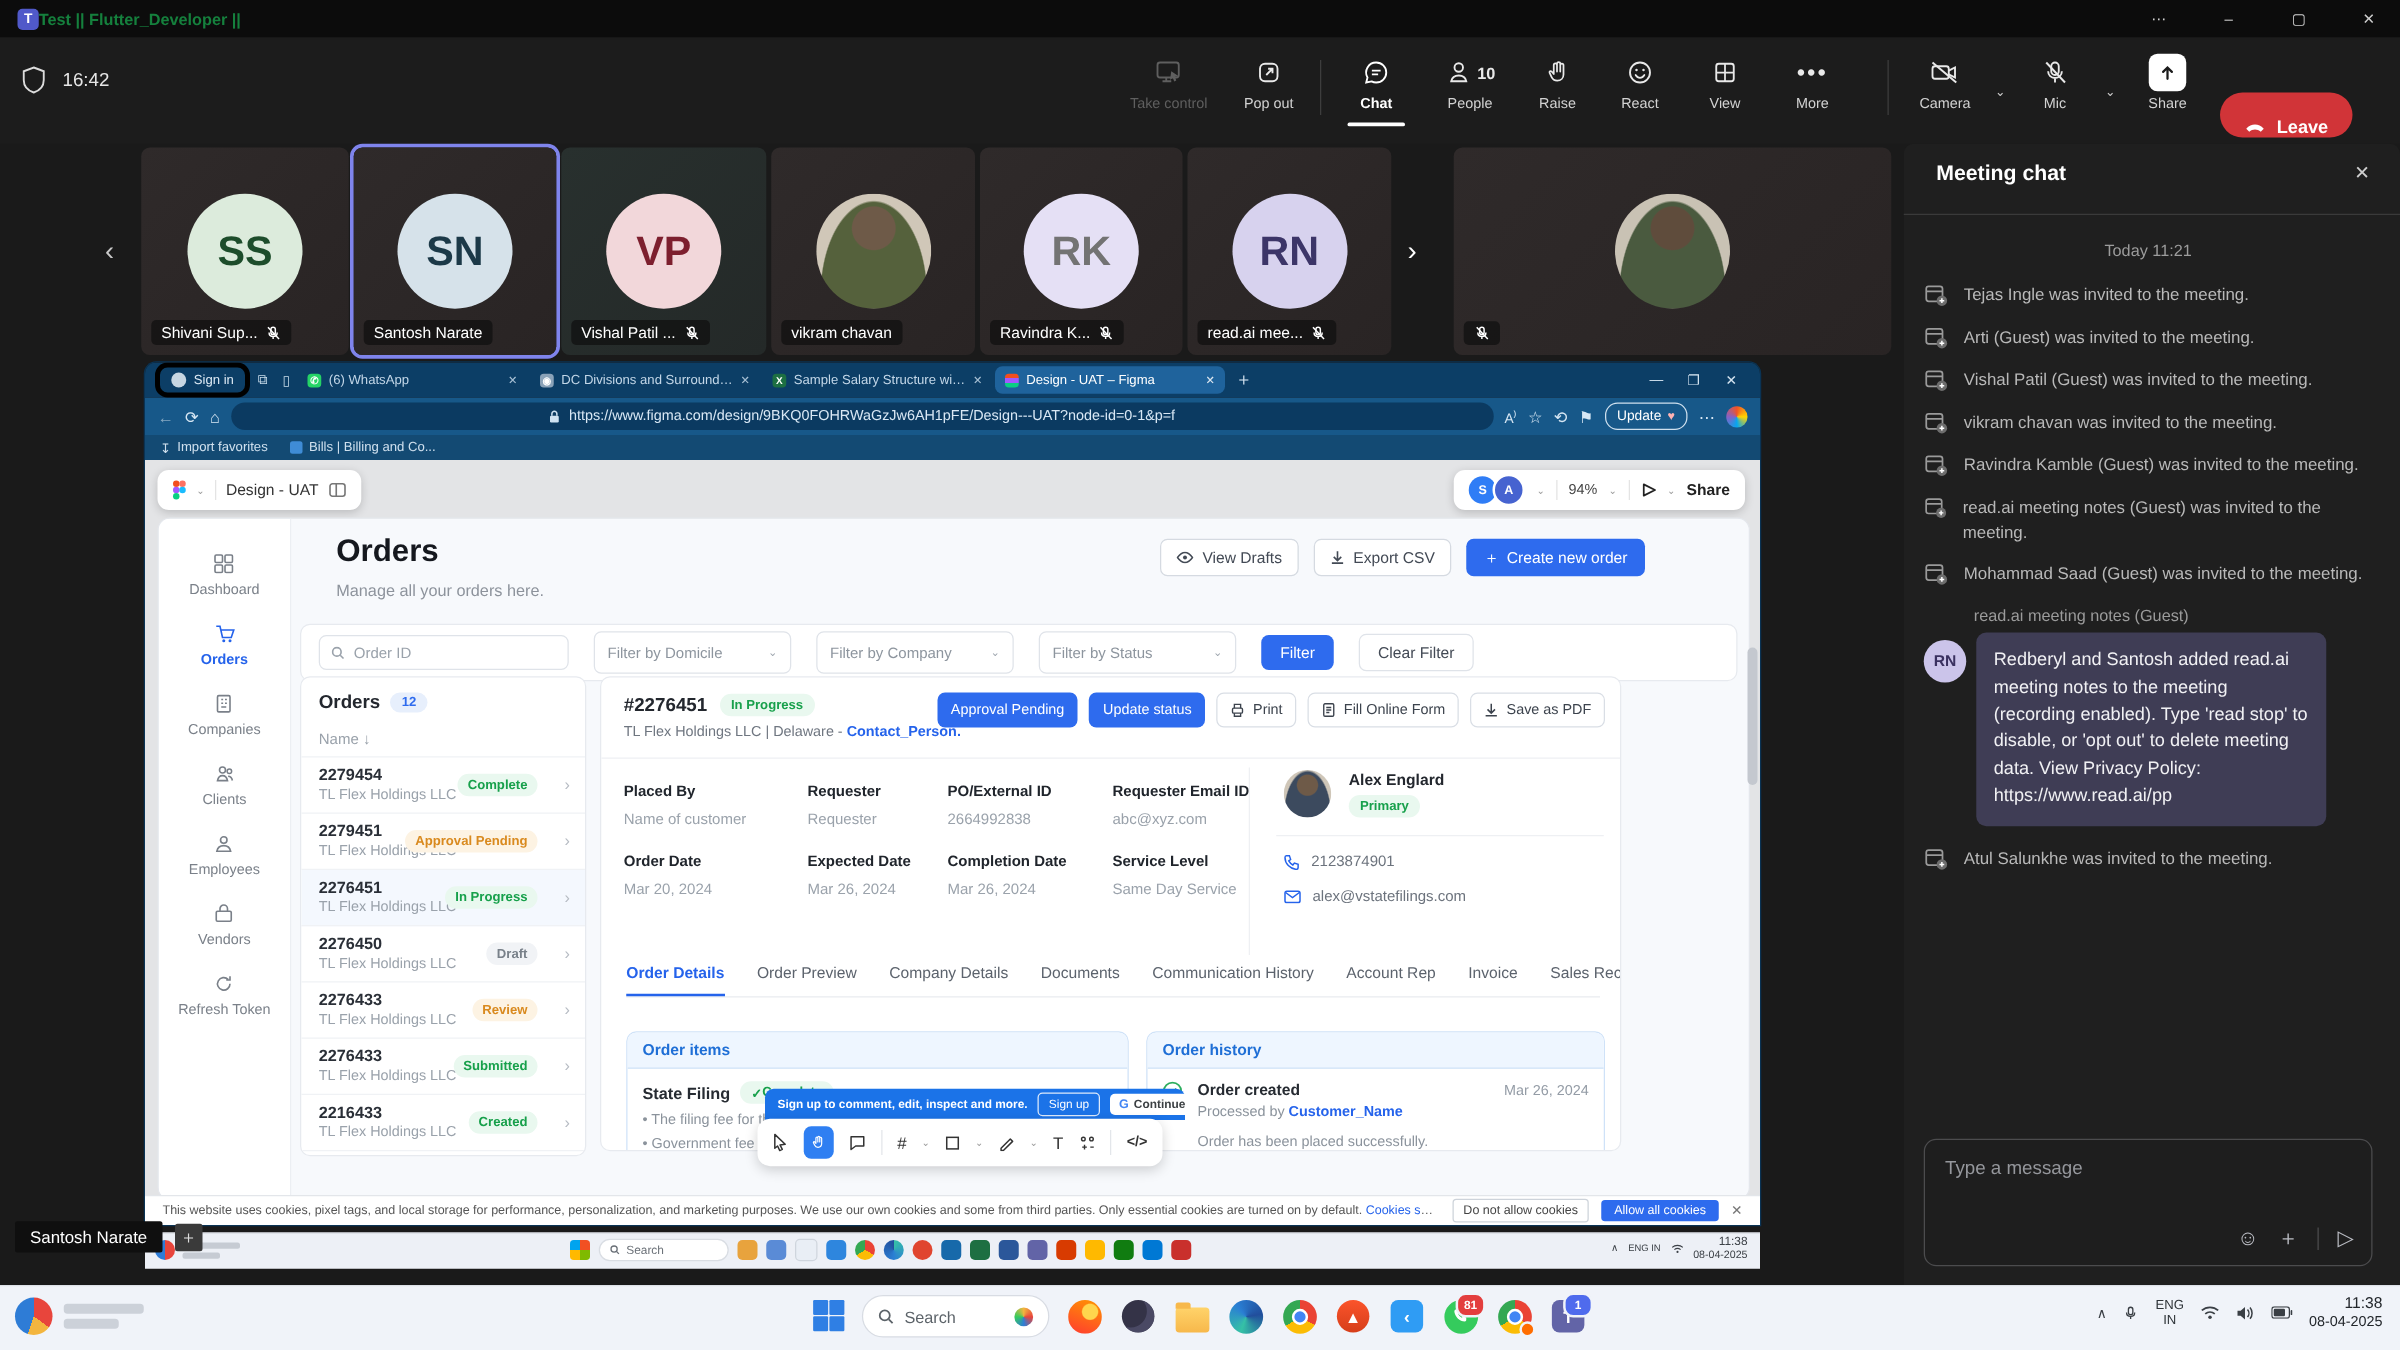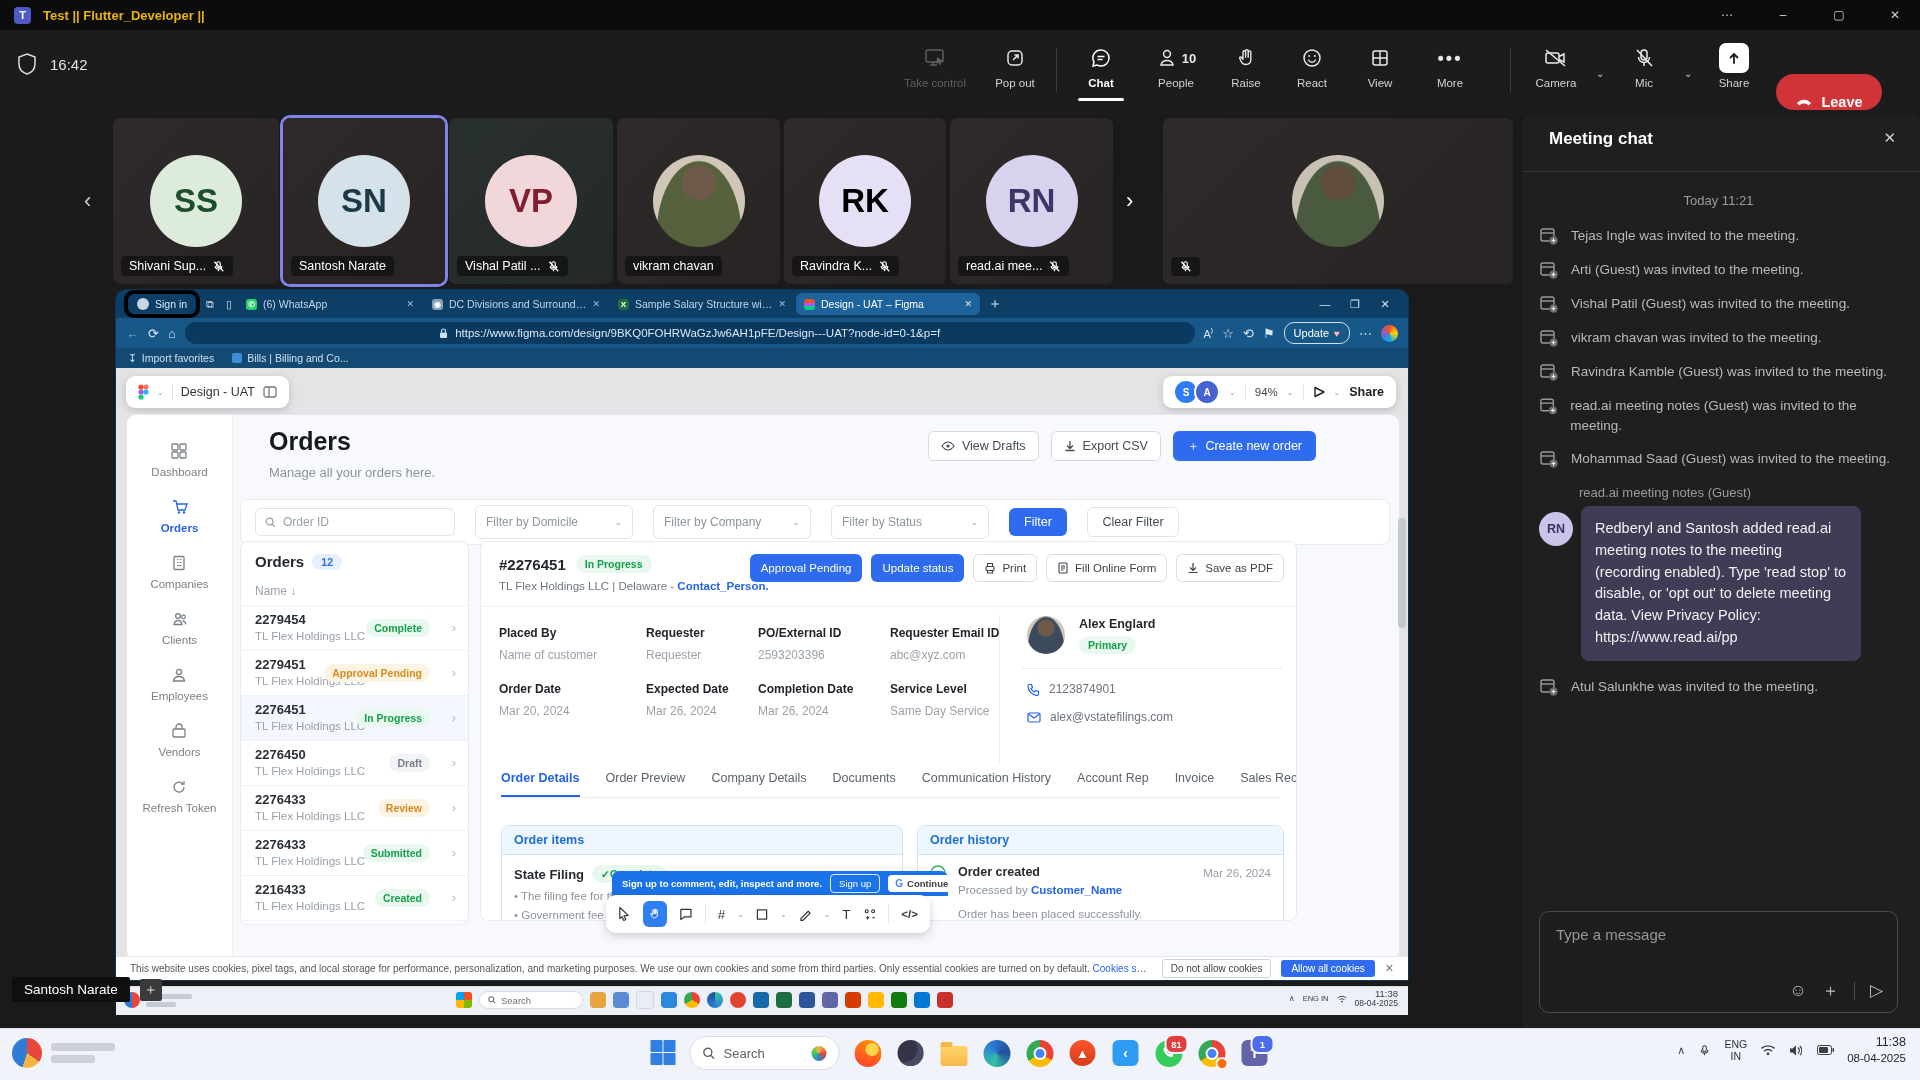--- a/index.html
+++ b/index.html
@@ -3,21 +3,21 @@
 <meta charset="utf-8">
 <style>
   html,body{margin:0;padding:0;background:#000;font-family:"Liberation Sans",sans-serif;}
   .stage{position:relative;width:1920px;height:1080px;background:#1a1a1a;overflow:hidden;}
   .abs{position:absolute;}
   svg{display:block;}
 
   
   .titlebar{position:absolute;left:0;top:0;width:1920px;height:30px;background:#0c0c0c;display:flex;align-items:center;}
   .teams-logo{width:17px;height:17px;border-radius:4px;background:#5059c9;color:#fff;font-size:11px;font-weight:bold;display:flex;align-items:center;justify-content:center;margin-left:14px;}
-  .titlebar .ttl{color:#eab308;font-size:13px;margin-left:12px;font-weight:600;}
+  .titlebar .ttl{color:#15803d;font-size:13px;font-weight:600;}
   .wctl{position:absolute;top:0;height:30px;width:34px;color:#cfcfcf;font-size:12px;display:flex;align-items:center;justify-content:center;}
 
   
   .meetbar{position:absolute;left:0;top:30px;width:1920px;height:85px;background:#1c1c1c;}
   .mtime{position:absolute;left:50px;top:26px;color:#e6e6e6;font-size:15px;}
   .mitem{position:absolute;top:15px;text-align:center;}
   .mitem .ic{height:26px;display:flex;align-items:center;justify-content:center;gap:4px;color:#e9e9e9;}
   .mitem .lb{font-size:11.5px;color:#d2d2d2;margin-top:6px;white-space:nowrap;}
   .mitem.dim .lb{color:#5f5f5f;}
   .mitem.on .lb{color:#fff;font-weight:600;}
@@ -390,21 +390,21 @@
         </svg>
       </div>
   </div>
   <div class="tile" style="left:617px;width:163px;">
     <div class="av photo-av"></div>
     <div class="nameplate">
         <span>vikram chavan</span>
       </div>
   </div>
   <div class="tile" style="left:784px;width:162px;">
-    <div class="av" style="background:#e5e0f5;color:#000000;">RK</div>
+    <div class="av" style="background:#e5e0f5;color:#737373;">RK</div>
     <div class="nameplate">
         <span>Ravindra K...</span>
         <svg width="13" height="13" viewBox="0 0 22 22">
           <rect x="8" y="3" width="6" height="10" rx="3" fill="none" stroke="#fff" stroke-width="2"></rect>
           <path d="M5.5 10c0 3.2 2.4 5.4 5.5 5.4s5.5-2.2 5.5-5.4M11 15.5V19" fill="none" stroke="#fff" stroke-width="2"></path>
           <path d="M4 3l15 16" stroke="#fff" stroke-width="2"></path>
         </svg>
       </div>
   </div>
   <div class="tile" style="left:950px;width:163px;">
@@ -717,21 +717,21 @@
           <div class="fld" style="left:18px;top:84px;">
               <div class="l">Placed By</div>
               <div class="v">Name of customer</div>
             </div>
           <div class="fld" style="left:165px;top:84px;">
               <div class="l">Requester</div>
               <div class="v">Requester</div>
             </div>
           <div class="fld" style="left:277px;top:84px;">
               <div class="l">PO/External ID</div>
-              <div class="v">2593203396</div>
+              <div class="v">2664992838</div>
             </div>
           <div class="fld" style="left:409px;top:84px;">
               <div class="l">Requester Email ID</div>
               <div class="v">abc@xyz.com</div>
             </div>
           <div class="fld" style="left:18px;top:140px;">
               <div class="l">Order Date</div>
               <div class="v">Mar 20, 2024</div>
             </div>
           <div class="fld" style="left:165px;top:140px;">

